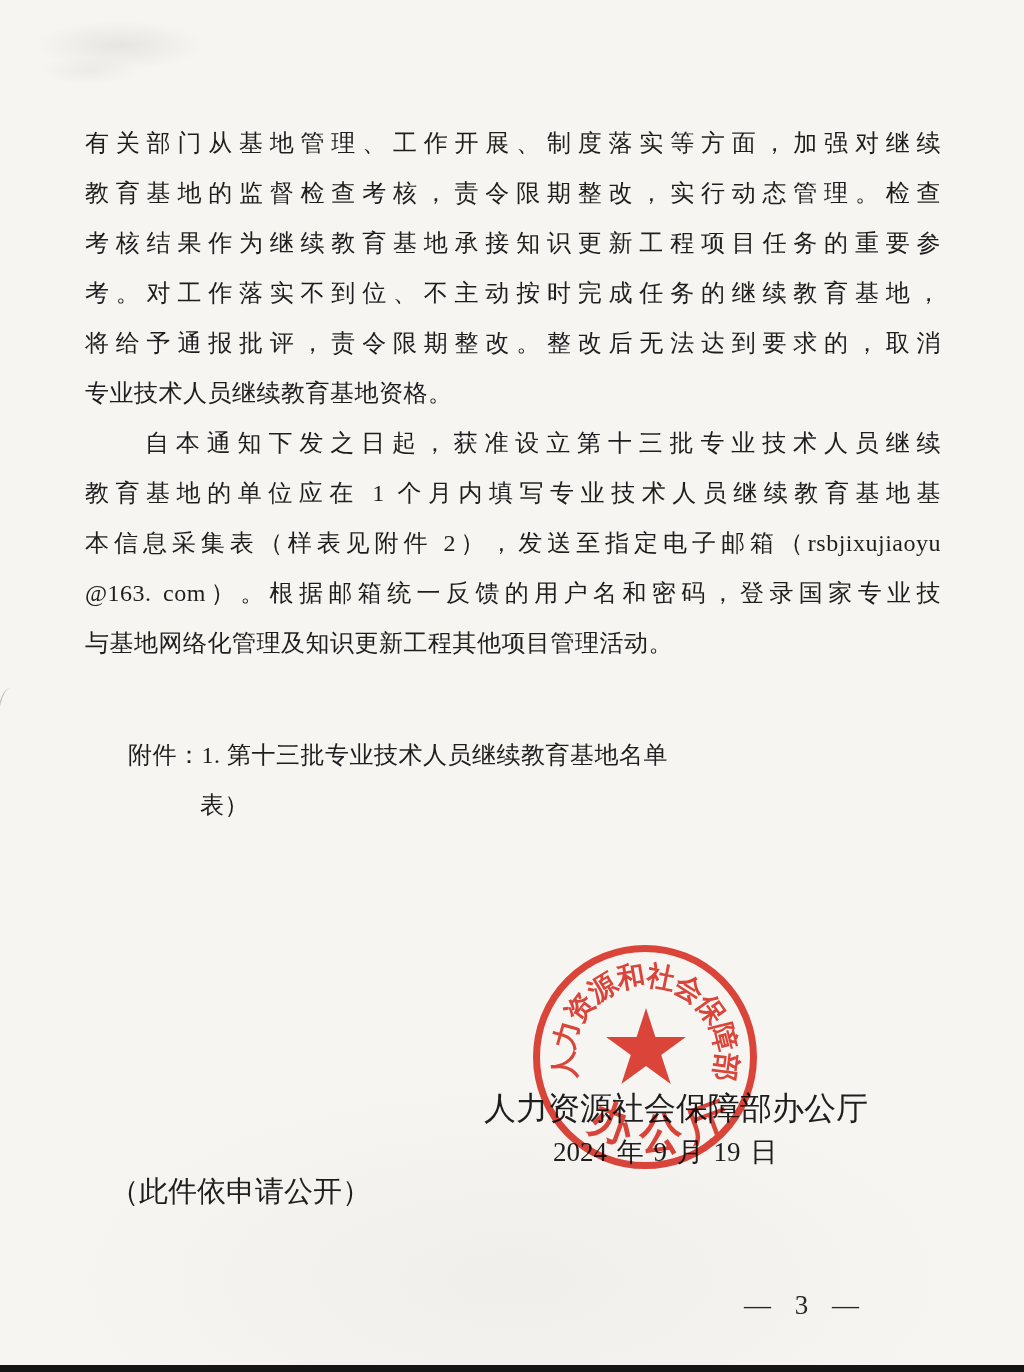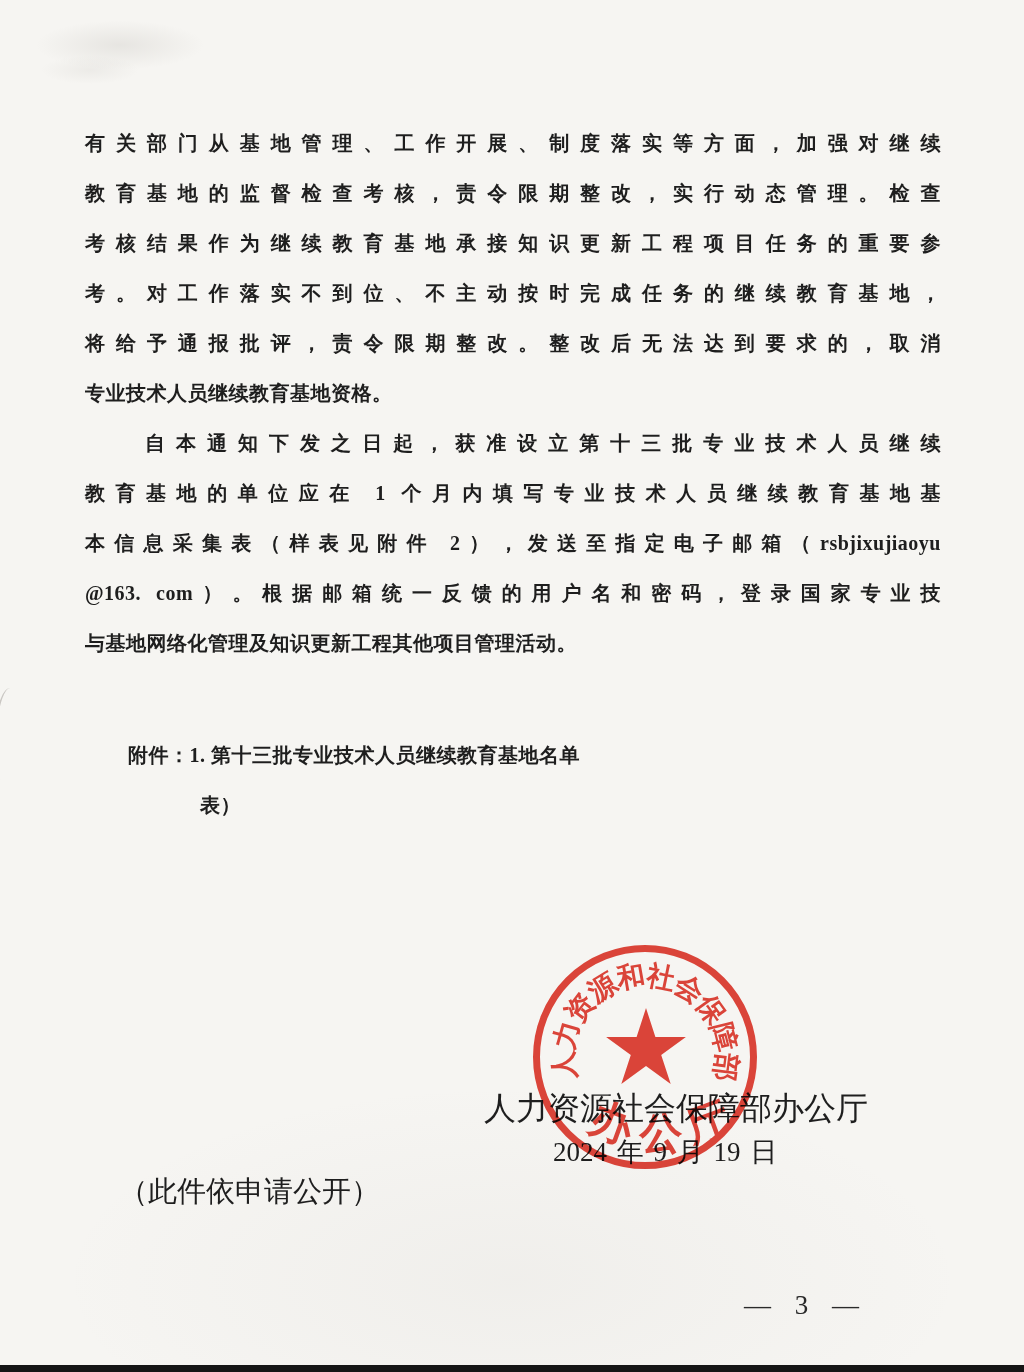--- a/index.html
+++ b/index.html
@@ -9,32 +9,32 @@
     background-image:
       radial-gradient(ellipse 120px 35px at 120px 45px, rgba(150,145,138,.16), transparent 70%),
       radial-gradient(ellipse 70px 20px at 90px 70px, rgba(150,145,138,.10), transparent 70%),
       radial-gradient(ellipse 600px 260px at 512px 1280px, rgba(160,155,148,.07), transparent 75%);
     font-family:"Liberation Serif","DejaVu Serif",serif;
     color:#1e1e1e;
   }
   .page{position:absolute;inset:0;}
   .body-text{
     position:absolute;left:85px;top:118px;width:856px;
-    font-size:20px;line-height:50px;font-weight:700;
+    font-size:24px;line-height:50px;font-weight:400;
     letter-spacing:.5px;
   }
   .line{height:50px;white-space:nowrap;}
   .line.just{white-space:normal;text-align:justify;text-align-last:justify;}
   .line.indent2{text-indent:60px;}
   .line.att1{padding-left:43px;margin-top:12px;}
   .line.att2{padding-left:97px;}
   .line.att3{padding-left:115px;}
   .sig-org{position:absolute;left:484px;top:1087px;font-size:32px;font-weight:500;white-space:nowrap;}
   .sig-date{position:absolute;left:553px;top:1134px;font-size:27px;font-weight:500;word-spacing:3px;white-space:nowrap;}
-  .note{position:absolute;left:110px;top:1172px;font-size:29px;font-weight:500;white-space:nowrap;margin-left:9px;}
+  .note{position:absolute;left:110px;top:1172px;font-size:29px;font-weight:500;white-space:nowrap;}
   .pageno{position:absolute;left:744px;top:1290px;font-size:27px;color:#2a2a2a;letter-spacing:5px;word-spacing:7px;white-space:nowrap;}
   .seal{
     position:absolute;left:520px;top:932px;width:250px;height:250px;
     mix-blend-mode:multiply;opacity:.92;
   }
   .seal text{font-family:"Liberation Serif","DejaVu Serif",serif;font-weight:bold;}
   .fold-mark{
     position:absolute;left:-6px;top:688px;width:20px;height:92px;
     border-left:2px solid rgba(120,115,108,.35);
     border-radius:50% / 40%;

